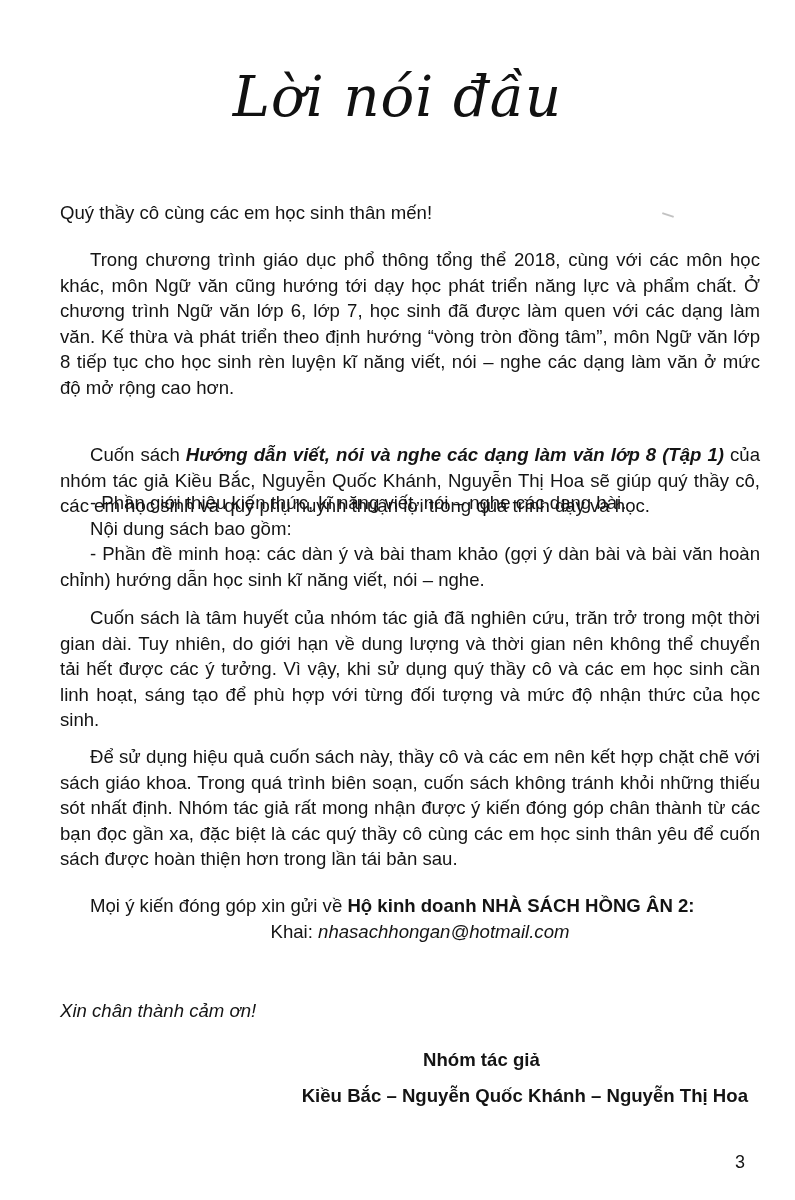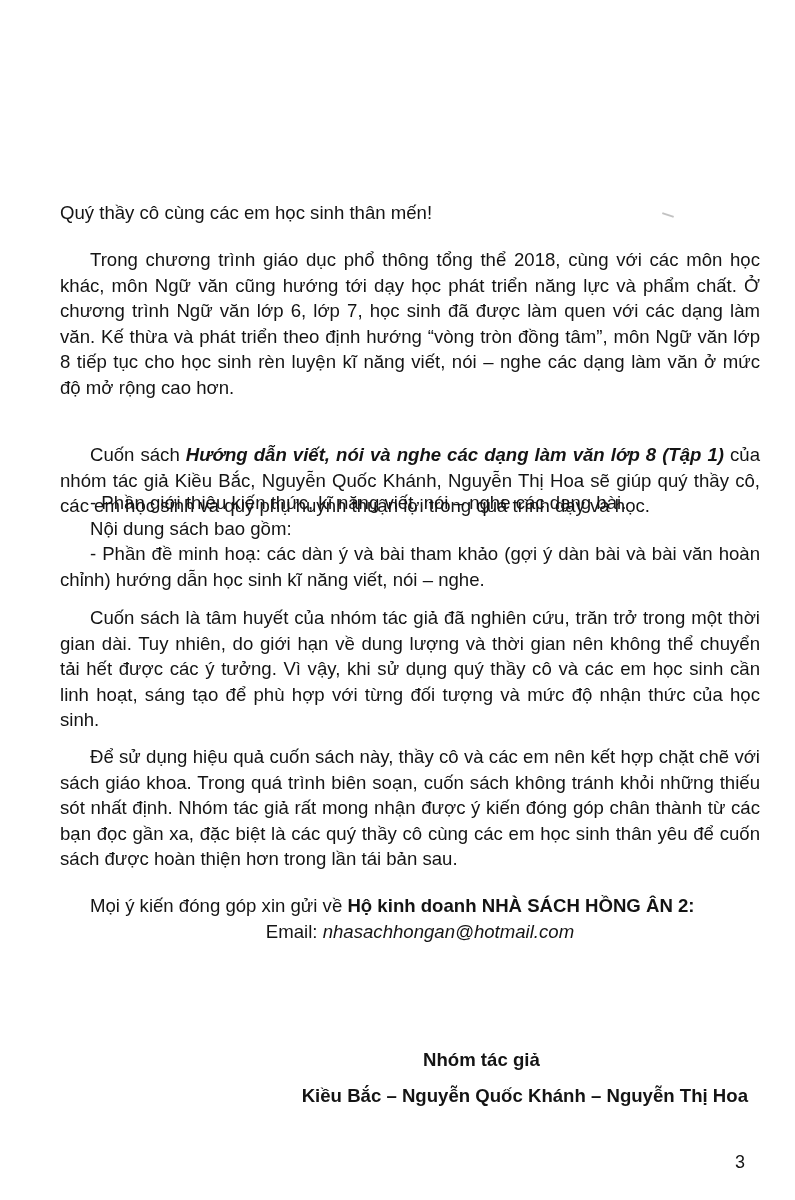--- a/index.html
+++ b/index.html
@@ -98,20 +98,23 @@
       height: 1200px;
       background: linear-gradient(to right, rgba(255,255,255,0.95), rgba(255,255,255,0));
       pointer-events: none;
     }
   </style>
 </head>
 <body>
 
 <div class="page">
 
+  <div class="title">
+    <span>Lời nói đầu</span>
+  </div>
 
   <div class="block greeting">Quý thầy cô cùng các em học sinh thân mến!</div>
 
   <div class="scan-mark"></div>
 
   <div class="block para1 justify indent">Trong chương trình giáo dục phổ thông tổng thể 2018, cùng với các môn học khác, môn Ngữ văn cũng hướng tới dạy học phát triển năng lực và phẩm chất. Ở chương trình Ngữ văn lớp 6, lớp 7, học sinh đã được làm quen với các dạng làm văn. Kế thừa và phát triển theo định hướng “vòng tròn đồng tâm”, môn Ngữ văn lớp 8 tiếp tục cho học sinh rèn luyện kĩ năng viết, nói – nghe các dạng làm văn ở mức độ mở rộng cao hơn.</div>
 
   <div class="block para2 justify indent">
     <span>Cuốn sách </span><span class="bi">Hướng dẫn viết, nói và nghe các dạng làm văn lớp 8 (Tập 1)</span><span> của nhóm tác giả Kiều Bắc, Nguyễn Quốc Khánh, Nguyễn Thị Hoa sẽ giúp quý thầy cô, các em học sinh và quý phụ huynh thuận lợi trong quá trình dạy và học.</span>
   </div>
@@ -124,24 +127,25 @@
 
   <div class="block para3 justify indent">Cuốn sách là tâm huyết của nhóm tác giả đã nghiên cứu, trăn trở trong một thời gian dài. Tuy nhiên, do giới hạn về dung lượng và thời gian nên không thể chuyển tải hết được các ý tưởng. Vì vậy, khi sử dụng quý thầy cô và các em học sinh cần linh hoạt, sáng tạo để phù hợp với từng đối tượng và mức độ nhận thức của học sinh.</div>
 
   <div class="block para4 justify indent">Để sử dụng hiệu quả cuốn sách này, thầy cô và các em nên kết hợp chặt chẽ với sách giáo khoa. Trong quá trình biên soạn, cuốn sách không tránh khỏi những thiếu sót nhất định. Nhóm tác giả rất mong nhận được ý kiến đóng góp chân thành từ các bạn đọc gần xa, đặc biệt là các quý thầy cô cùng các em học sinh thân yêu để cuốn sách được hoàn thiện hơn trong lần tái bản sau.</div>
 
   <div class="block contact">
     <div class="c-line1">
       <span>Mọi ý kiến đóng góp xin gửi về </span><span class="b">Hộ kinh doanh NHÀ SÁCH HỒNG ÂN 2:</span>
     </div>
     <div class="center">
-      <span>Email: </span><span class="i">nhasachhongan@hotmail.com</span>
+      <span>Khai: </span><span class="i">nhasachhongan@hotmail.com</span>
     </div>
   </div>
 
+  <div class="block thanks">Xin chân thành cảm ơn!</div>
 
   <div class="signature">
     <div class="sig-title">Nhóm tác giả</div>
     <div>Kiều Bắc – Nguyễn Quốc Khánh – Nguyễn Thị Hoa</div>
   </div>
 
   <div class="page-number">3</div>
 
   <div class="fade-left"></div>
 </div>

